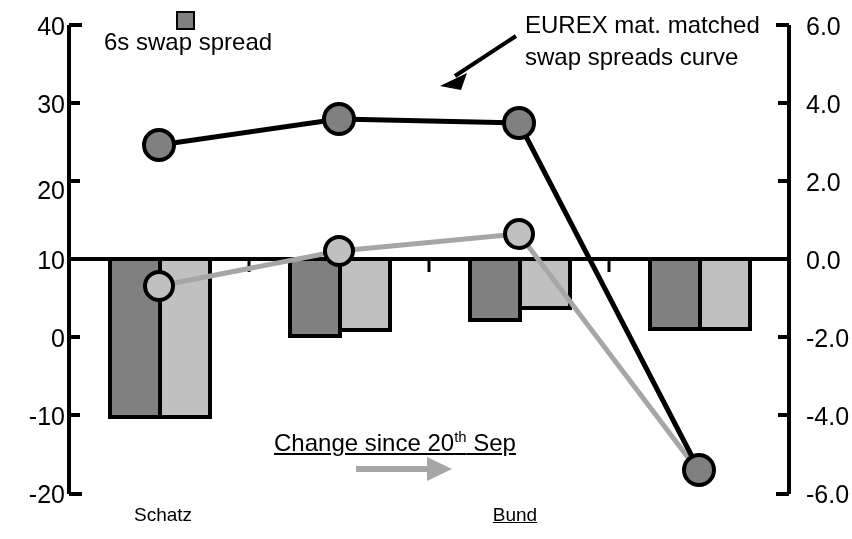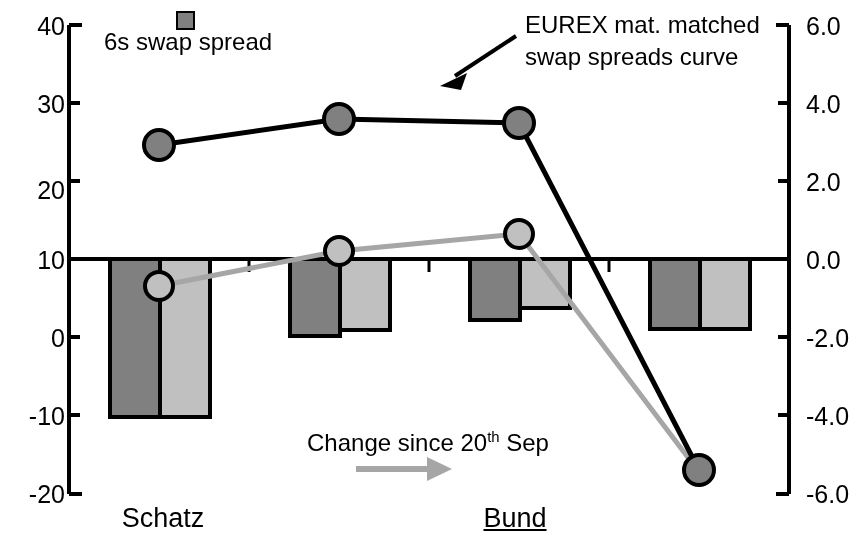--- a/index.html
+++ b/index.html
@@ -30,21 +30,21 @@
   .y-left-label {
     text-align: right;
     width: 58px;
   }
   .y-right-label {
     text-align: left;
     width: 70px;
   }
   .cat-label {
     position: absolute;
-    font-size: 27px;
+    font-size: 19px;
     color: #000000;
     text-align: center;
     white-space: nowrap;
     line-height: 1;
   }
   .legend-row {
     position: absolute;
     display: flex;
     align-items: center;
     white-space: nowrap;
@@ -107,21 +107,21 @@
   <div class="cat-label" style="left:435px; top:505px; width:160px;text-decoration:underline;">Bund</div>
 
   <div class="legend-row" style="left:104px; top:11px;flex-direction:column;">
     <span class="legend-swatch" style="background:#808080;"></span>
     <span class="legend-text">6s swap spread</span>
   </div>
 
   <div class="annot" style="left:525px; top:10px;">EUREX mat. matched</div>
   <div class="annot" style="left:525px; top:42px;">swap spreads curve</div>
 
-  <div class="annot" style="left:307px; top:428px;"><span>Change since 20</span><sup>th</sup><span> Sep</span></div>
+  <div class="annot" style="left:274px; top:428px;text-decoration:underline;"><span>Change since 20</span><sup>th</sup><span> Sep</span></div>
 
   <svg class="overlay" viewBox="0 0 852 539">
 
     <g>
       <line x1="69" y1="25" x2="69" y2="494" stroke="#000000" stroke-width="4"></line>
       <line x1="69" y1="25" x2="82" y2="25" stroke="#000000" stroke-width="4"></line>
       <line x1="69" y1="494" x2="82" y2="494" stroke="#000000" stroke-width="4"></line>
       <line x1="69" y1="103" x2="80" y2="103" stroke="#000000" stroke-width="4"></line>
       <line x1="69" y1="181" x2="80" y2="181" stroke="#000000" stroke-width="4"></line>
       <line x1="69" y1="337" x2="80" y2="337" stroke="#000000" stroke-width="4"></line>

